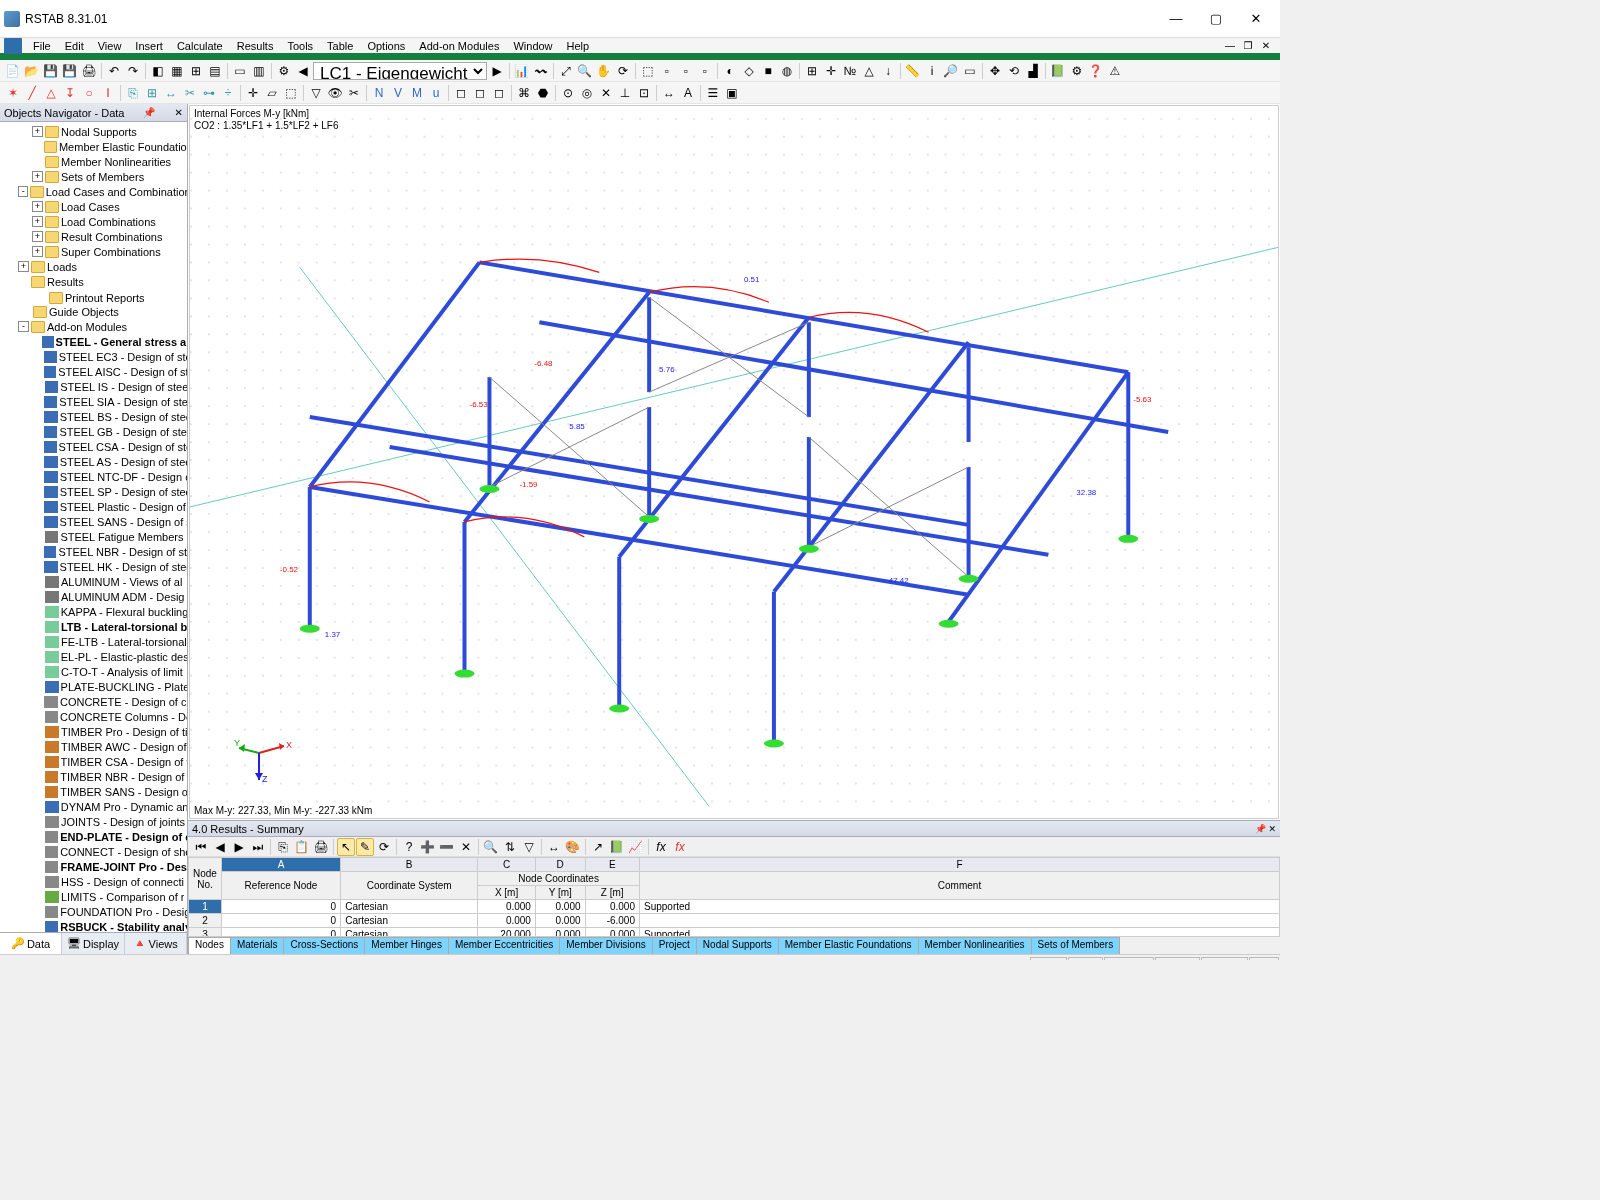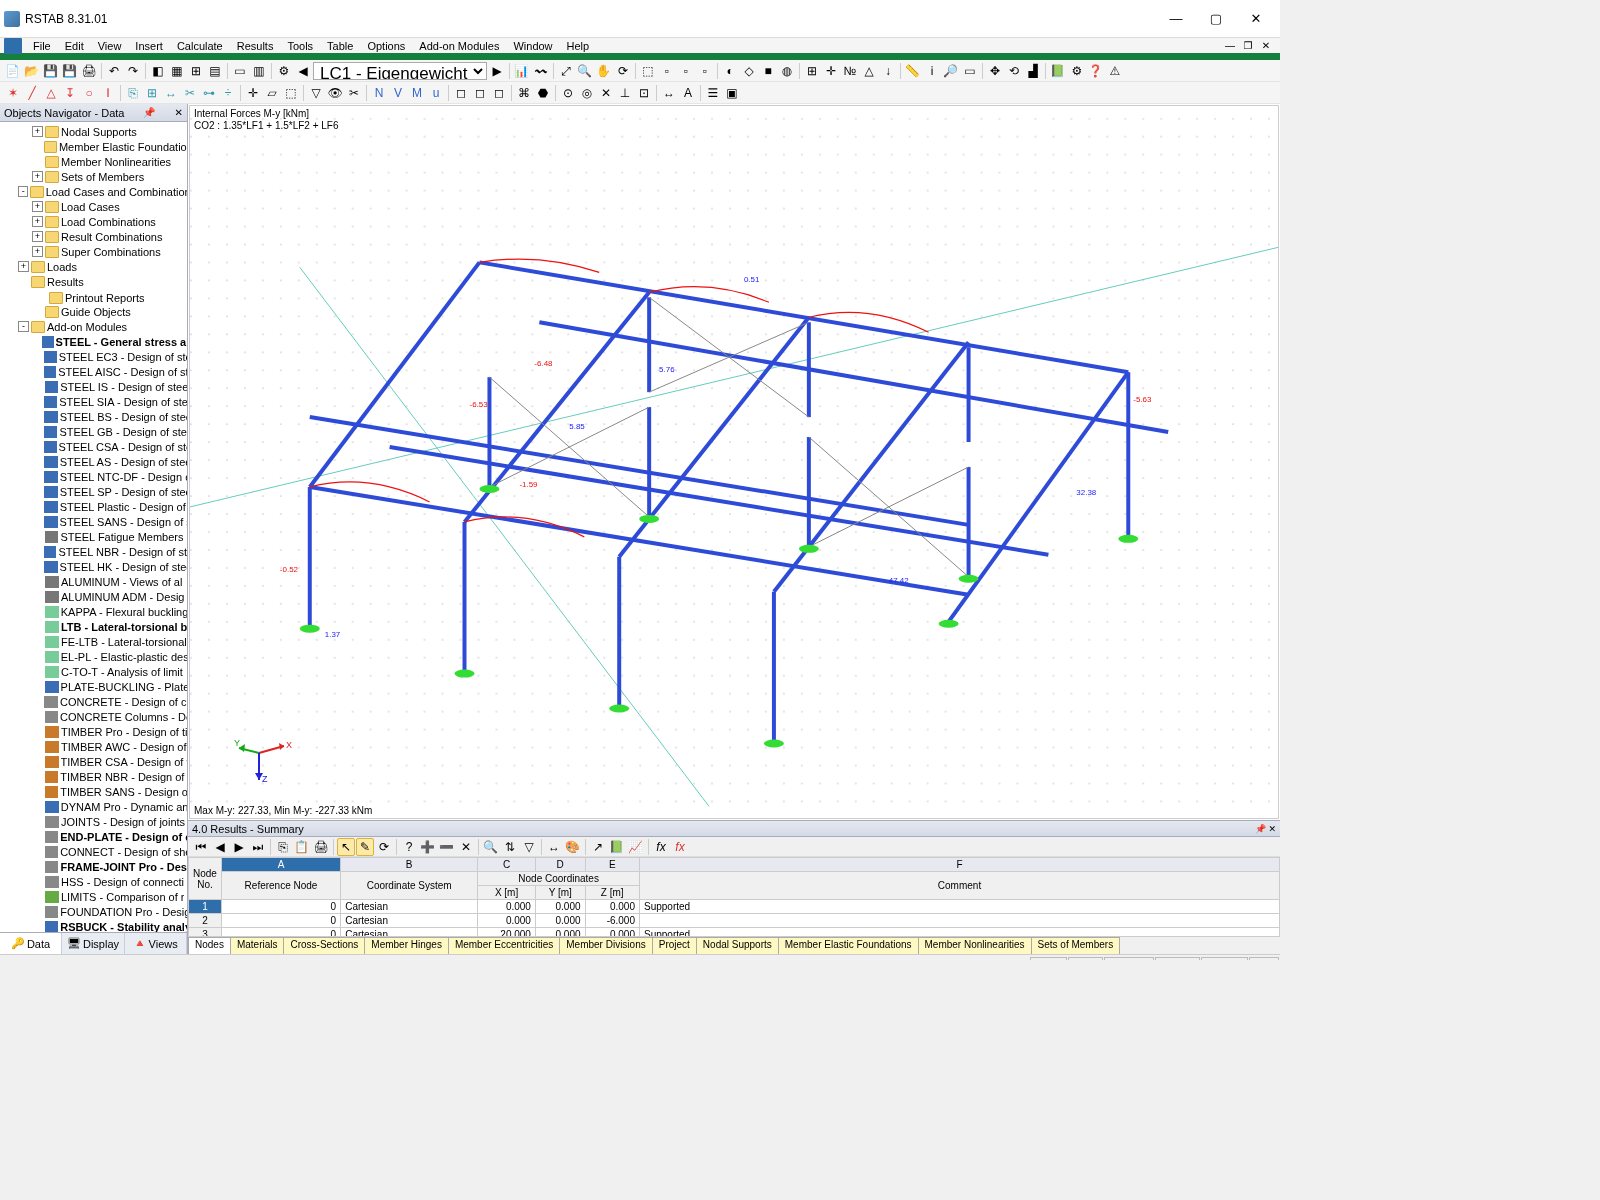--- a/index.html
+++ b/index.html
@@ -50,21 +50,21 @@
 .grid-tbl { border-collapse: collapse; width: 100%; font-size: 10px; }
 .grid-tbl th, .grid-tbl td { border: 1px solid #ccc; padding: 0 4px; height: 14px; background: #fff; }
 .grid-tbl th { background: #f0f0f0; font-weight: normal; text-align: center; }
 .grid-tbl .col-letter { background: #e8e8f0; }
 .grid-tbl .col-letter.sel { background: #2e6eaa; color: #fff; }
 .grid-tbl .rownum { background: #f0f0f0; text-align: center; width: 32px; }
 .grid-tbl .rownum.sel { background: #2e6eaa; color: #fff; }
 .grid-tbl td.num { text-align: right; }
 .grid-tbl td.txt { text-align: left; }
 .res-tabs { height: 18px; display: flex; background: #f0f0f0; border-top: 1px solid #ccc; overflow: hidden; }
-.res-tab { padding: 1px 6px; border: 1px solid #aaa; border-bottom: none; margin-right: -1px; background: #fef9c3; cursor: pointer; font-size: 10px; white-space: nowrap; }
+.res-tab { padding: 1px 6px; border: 1px solid #aaa; border-bottom: none; margin-right: -1px; background: #7dd3fc; cursor: pointer; font-size: 10px; white-space: nowrap; }
 .res-tab.active { background: #fff; }
 .statusbar { height: 19px; background: #f0f0f0; border-top: 1px solid #ccc; display: flex; align-items: center; font-size: 10px; }
 .statusbar .sb-spacer { flex: 1; }
 .statusbar .sb-cell { border: 1px solid #bbb; padding: 0 4px; margin-right: 1px; height: 15px; display: flex; align-items: center; cursor: pointer; }
 </style>
 </head>
 <body>
 
 <div class="titlebar">
   <div class="app-icon"></div>
@@ -420,21 +420,21 @@
         <div class="tree-row" style="padding-left: 18px;">
           <span class="tree-spacer"></span>
           <span class="tree-icon folder"></span>
           <span class="tree-label">Results</span>
         </div>
         <div class="tree-row" style="padding-left: 36px; align-items: flex-end;">
           <span class="tree-spacer"></span>
           <span class="tree-icon folder"></span>
           <span class="tree-label">Printout Reports</span>
         </div>
-        <div class="tree-row" style="padding-left: 32px;">
+        <div class="tree-row" style="padding-left: 20px;">
           <span class="tree-spacer"></span>
           <span class="tree-icon folder"></span>
           <span class="tree-label">Guide Objects</span>
         </div>
         <div class="tree-row" style="padding-left: 18px;">
           <span class="tree-toggle">-</span>
           <span class="tree-icon folder"></span>
           <span class="tree-label">Add-on Modules</span>
         </div>
         <div class="tree-row" style="padding-left: 32px;">

